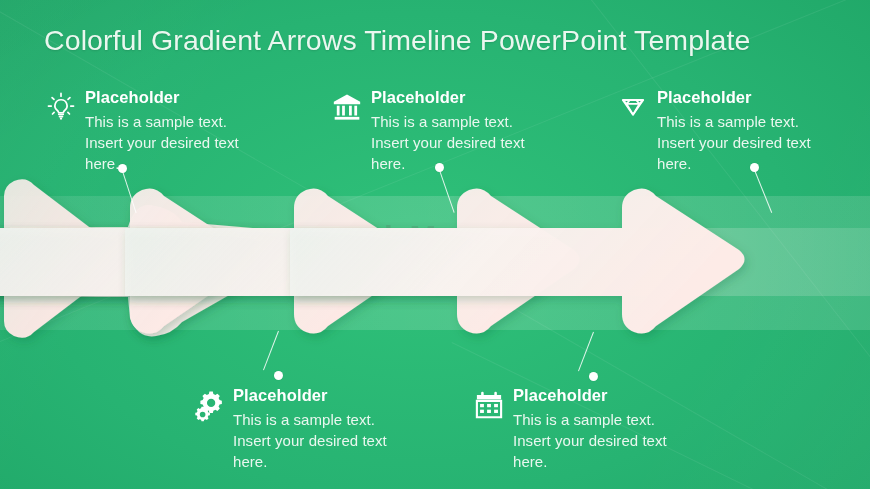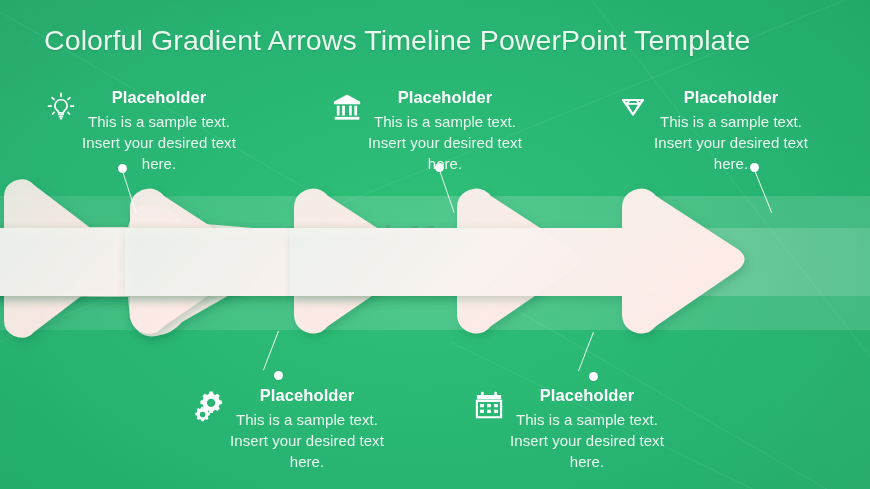--- a/index.html
+++ b/index.html
@@ -9,21 +9,20 @@
     background:#1FA868;
     position:relative;
   }
 
   
   .slide{
     position:absolute; inset:0;
     overflow:hidden;
     background:
       radial-gradient(115% 130% at 48% 52%, #2FC179 0%, #27B372 38%, #1EA465 72%, #179A5E 100%);
-    text-align: center;
   }
   .bg-diag{
     position:absolute; inset:-20%;
     background:
       linear-gradient(118deg, rgba(255,255,255,0.045) 0%, rgba(255,255,255,0) 32%),
       linear-gradient(300deg, rgba(255,255,255,0.05) 0%, rgba(255,255,255,0) 30%),
       linear-gradient(152deg, rgba(0,0,0,0.05) 0%, rgba(0,0,0,0) 26%);
     pointer-events:none;
   }
   .bg-line{
@@ -90,21 +89,21 @@
     left:0; top:0;
   }
   .conn .leg{
     position:absolute;
     width:1.3px; background:rgba(255,255,255,.85);
     transform-origin:top center;
     left:4px;
   }
 
   
-  .item{ position:absolute; display:flex; gap:1px; align-items:flex-start; }
+  .item{ position:absolute; display:flex; gap:7px; align-items:flex-start; }
   .ico{ width:34px; height:34px; flex:0 0 34px; margin-top:2px; }
   .ico svg{ display:block; width:34px; height:34px; }
   .txt{ }
   .ph{
     font-size:16.5px; font-weight:bold; color:#FFFFFF;
     line-height:1.1; margin-bottom:6px; letter-spacing:.1px;
   }
   .body{
     font-size:15px; color:#E9F7EF; line-height:1.38;
     max-width:160px; letter-spacing:.05px;

